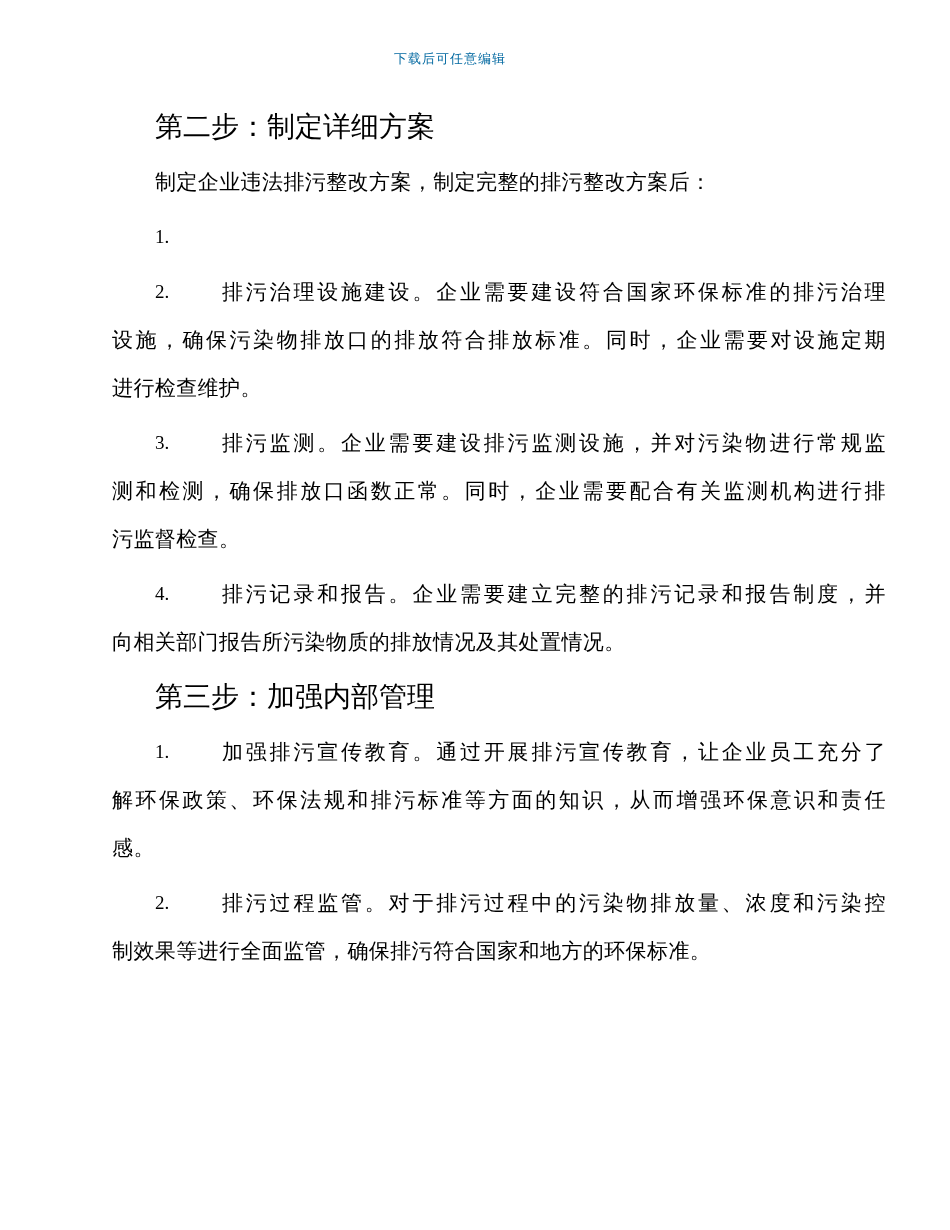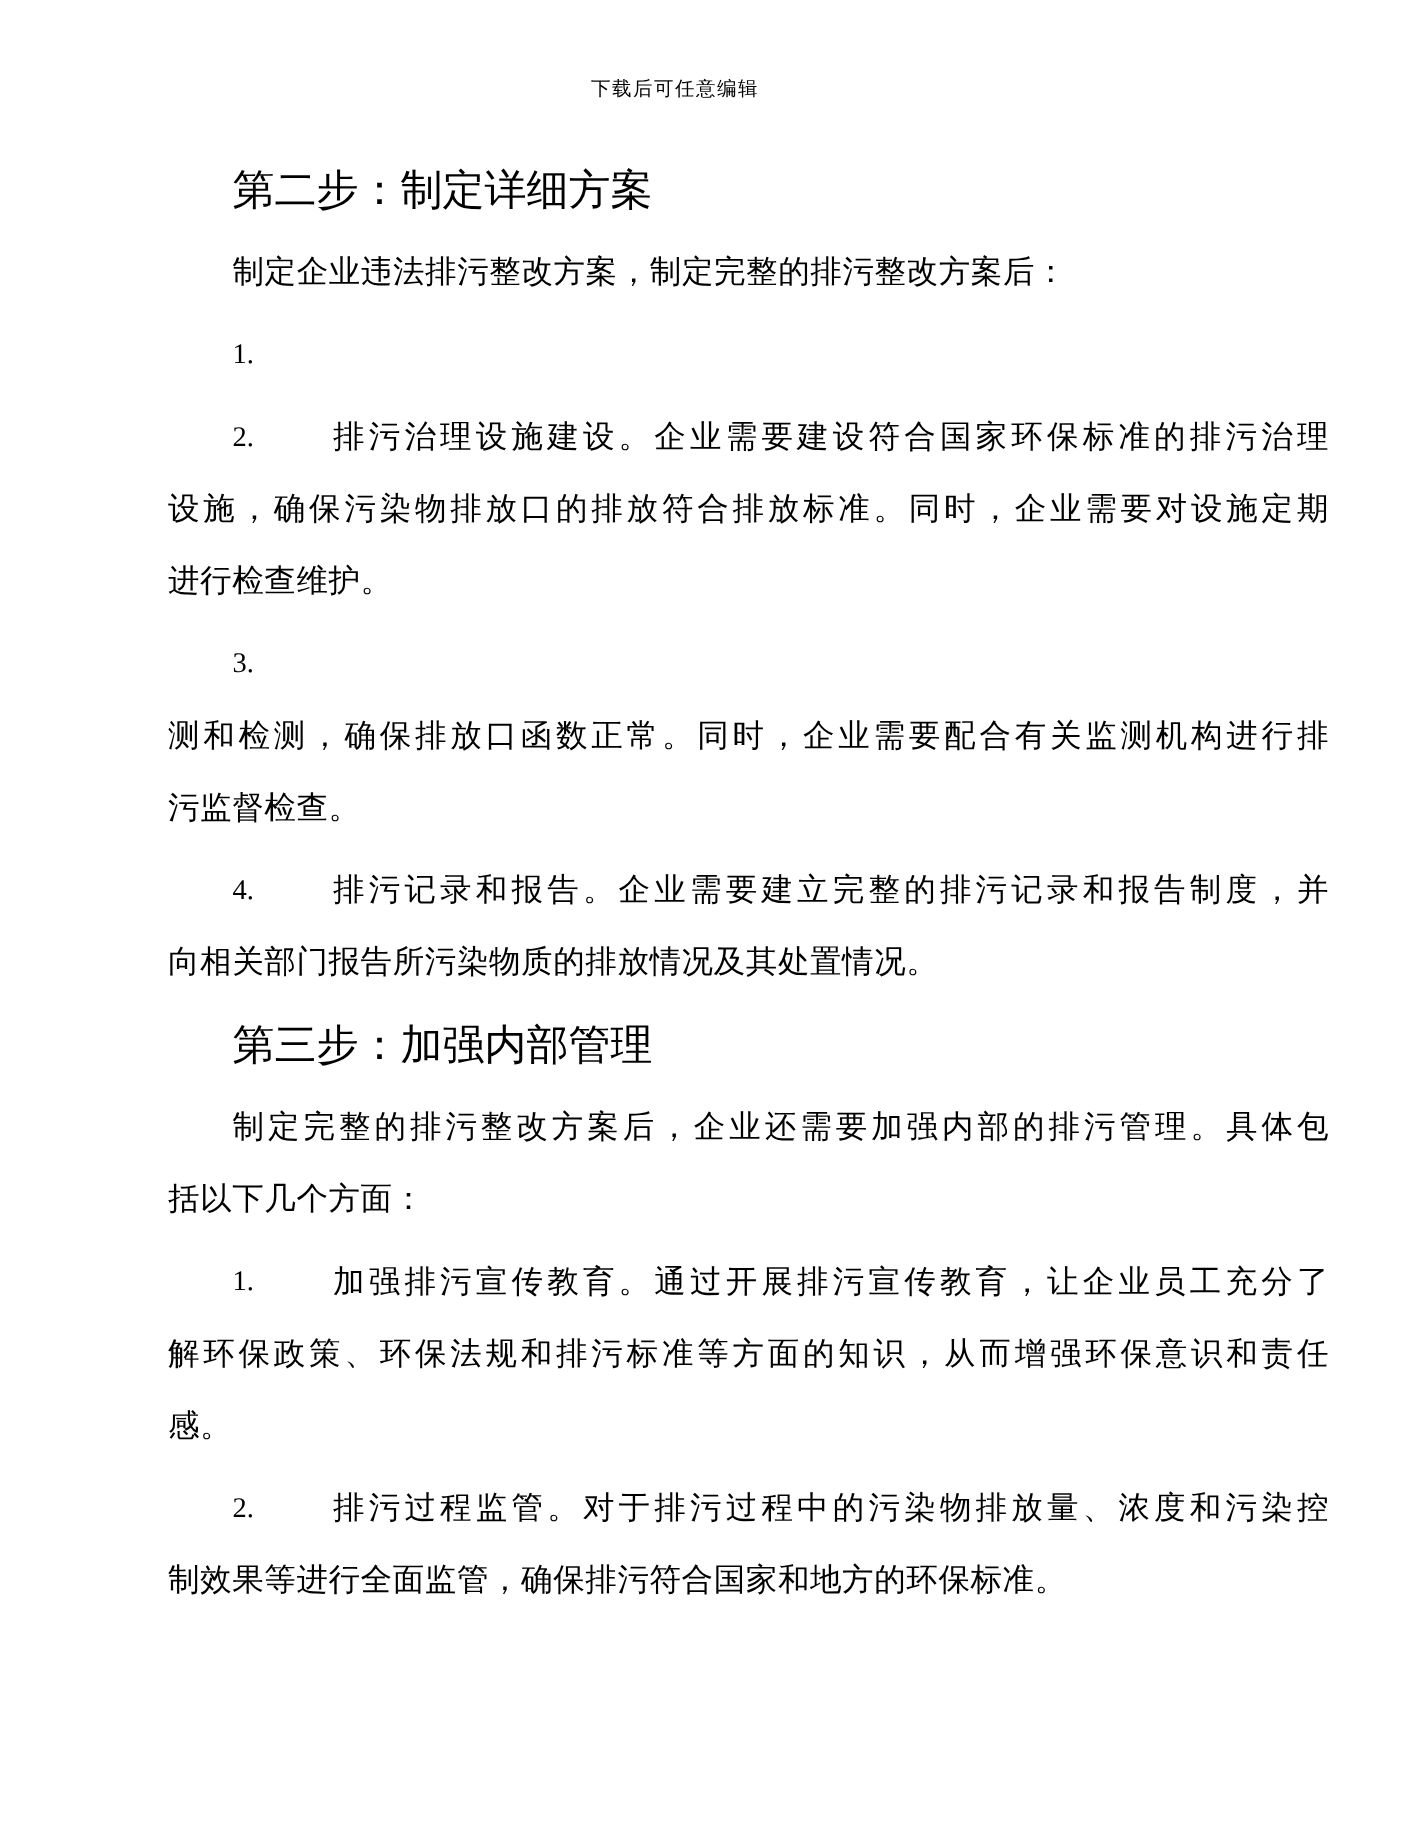--- a/index.html
+++ b/index.html
@@ -16,21 +16,21 @@
     color: #000000;
   }
   .watermark {
     position: absolute;
     top: 50px;
     left: 0;
     width: 900px;
     text-align: center;
     font-size: 13px;
     letter-spacing: 1px;
-    color: #000000;
+    color: #0369a1;
     font-family: "Liberation Serif", serif;
   }
   .content {
     position: absolute;
     left: 112px;
     top: 103px;
     width: 774px;
     font-size: 21px;
     line-height: 48px;
   }
@@ -92,36 +92,32 @@
     <div class="line lfirst just"><span class="num">1.</span></div>
   </div>
 
   <div class="item">
     <div class="line lfirst just"><span class="num">2.</span><span>排污治理设施建设。企业需要建设符合国家环保标准的排污治理</span></div>
     <div class="line just">设施，确保污染物排放口的排放符合排放标准。同时，企业需要对设施定期</div>
     <div class="line">进行检查维护。</div>
   </div>
 
   <div class="item">
-    <div class="line lfirst just"><span class="num">3.</span></div>
+    <div class="line lfirst just"><span class="num">3.</span><span>排污监测。企业需要建设排污监测设施，并对污染物进行常规监</span></div>
     <div class="line just">测和检测，确保排放口函数正常。同时，企业需要配合有关监测机构进行排</div>
     <div class="line">污监督检查。</div>
   </div>
 
   <div class="item">
     <div class="line lfirst just"><span class="num">4.</span><span>排污记录和报告。企业需要建立完整的排污记录和报告制度，并</span></div>
     <div class="line">向相关部门报告所污染物质的排放情况及其处置情况。</div>
   </div>
 
   <h2 class="heading">第三步：加强内部管理</h2>
 
-  <div class="para">
-    <div class="line pindent just">制定完整的排污整改方案后，企业还需要加强内部的排污管理。具体包</div>
-    <div class="line">括以下几个方面：</div>
-  </div>
 
   <div class="item">
     <div class="line lfirst just"><span class="num">1.</span><span>加强排污宣传教育。通过开展排污宣传教育，让企业员工充分了</span></div>
     <div class="line just">解环保政策、环保法规和排污标准等方面的知识，从而增强环保意识和责任</div>
     <div class="line">感。</div>
   </div>
 
   <div class="item">
     <div class="line lfirst just"><span class="num">2.</span><span>排污过程监管。对于排污过程中的污染物排放量、浓度和污染控</span></div>
     <div class="line">制效果等进行全面监管，确保排污符合国家和地方的环保标准。</div>

